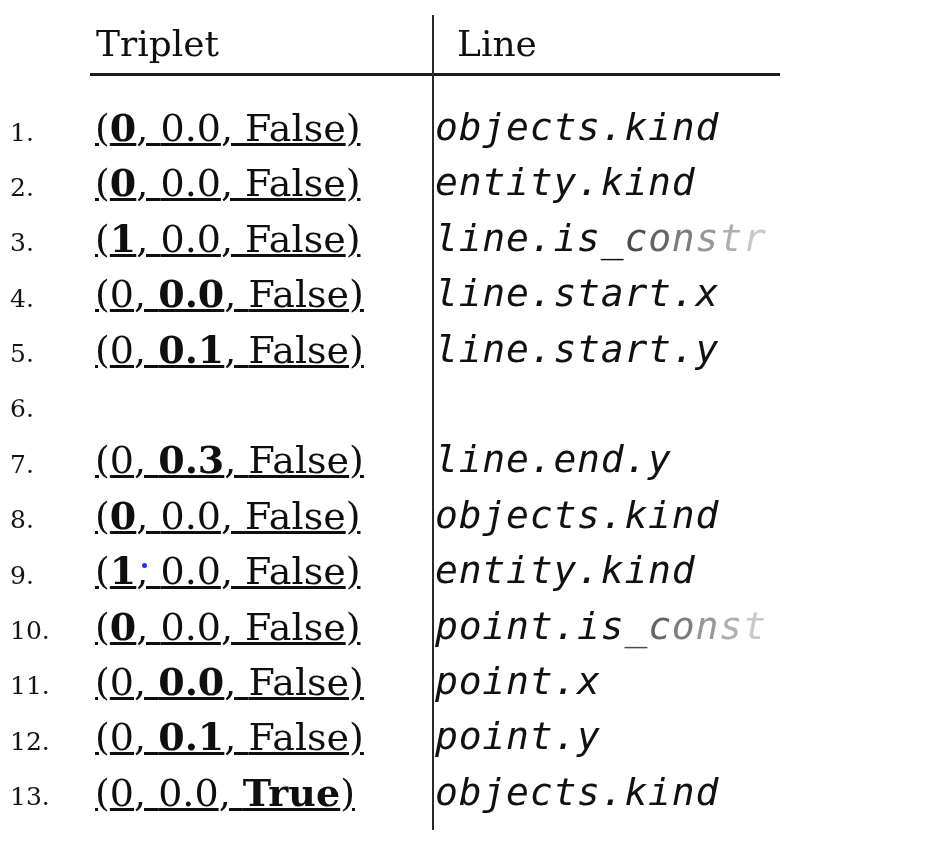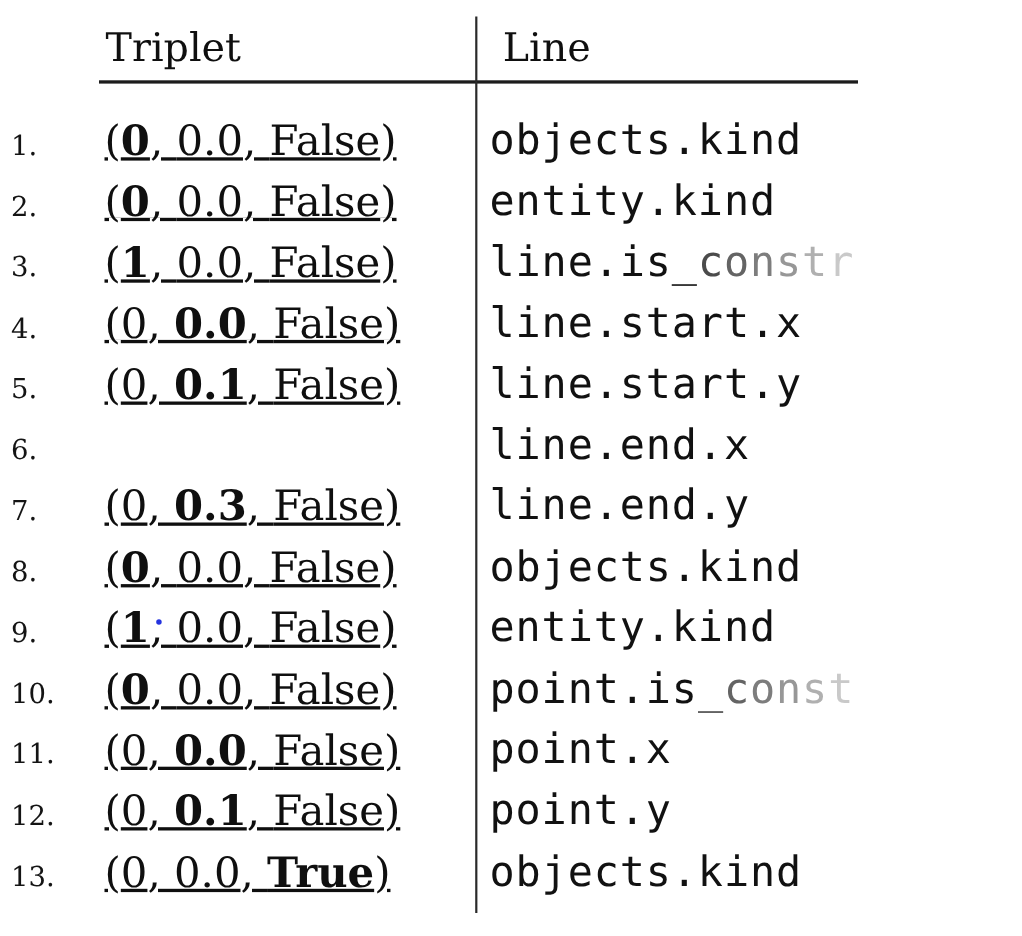--- a/index.html
+++ b/index.html
@@ -43,25 +43,25 @@
     font-size: 25px; line-height: 55.4px;
     color: #141414;
   }
   .trip {
     position: absolute; left: 95px; top: 0;
     font-size: 38px; line-height: 55.4px;
     white-space: nowrap; color: #0f0f0f; text-decoration: underline;
   }
   .trip .b { font-weight: bold; }
   .field {
-    position: absolute; left: 445px; top: 0;
+    position: absolute; left: 435px; top: 0;
     font-family: "DejaVu Sans Mono", monospace;
     font-size: 38px; line-height: 55.4px;
     letter-spacing: 0.8px;
-    white-space: nowrap; color: #111111;
+    white-space: nowrap; color: #111111; font-style: italic;
   }
   .bluedot {
     position: absolute; left: 47px; top: 20px;
     width: 5px; height: 5px; border-radius: 50%;
     background: #2433df;
   }
   
   .brace { position: absolute; left: 828px; }
   .brace path {
     fill: none; stroke: #111111;
@@ -111,21 +111,20 @@
   </div>
 
   <div class="row">
     <span class="num">5.</span>
     <span class="trip"><span class="po">(</span><span class="tv">0</span><span class="ps">, </span><span class="tv b">0.1</span><span class="ps">, </span><span class="tv">False</span><span class="pc">)</span></span>
     <span class="field"><span class="fmain">line.start.y</span><span class="ffade"></span></span>
   </div>
 
   <div class="row">
     <span class="num">6.</span>
-    <span class="field"><span class="fmain">line.end.x</span><span class="ffade"></span></span>
   </div>
 
   <div class="row">
     <span class="num">7.</span>
     <span class="trip"><span class="po">(</span><span class="tv">0</span><span class="ps">, </span><span class="tv b">0.3</span><span class="ps">, </span><span class="tv">False</span><span class="pc">)</span></span>
     <span class="field"><span class="fmain">line.end.y</span><span class="ffade"></span></span>
   </div>
 
   <div class="row">
     <span class="num">8.</span>

